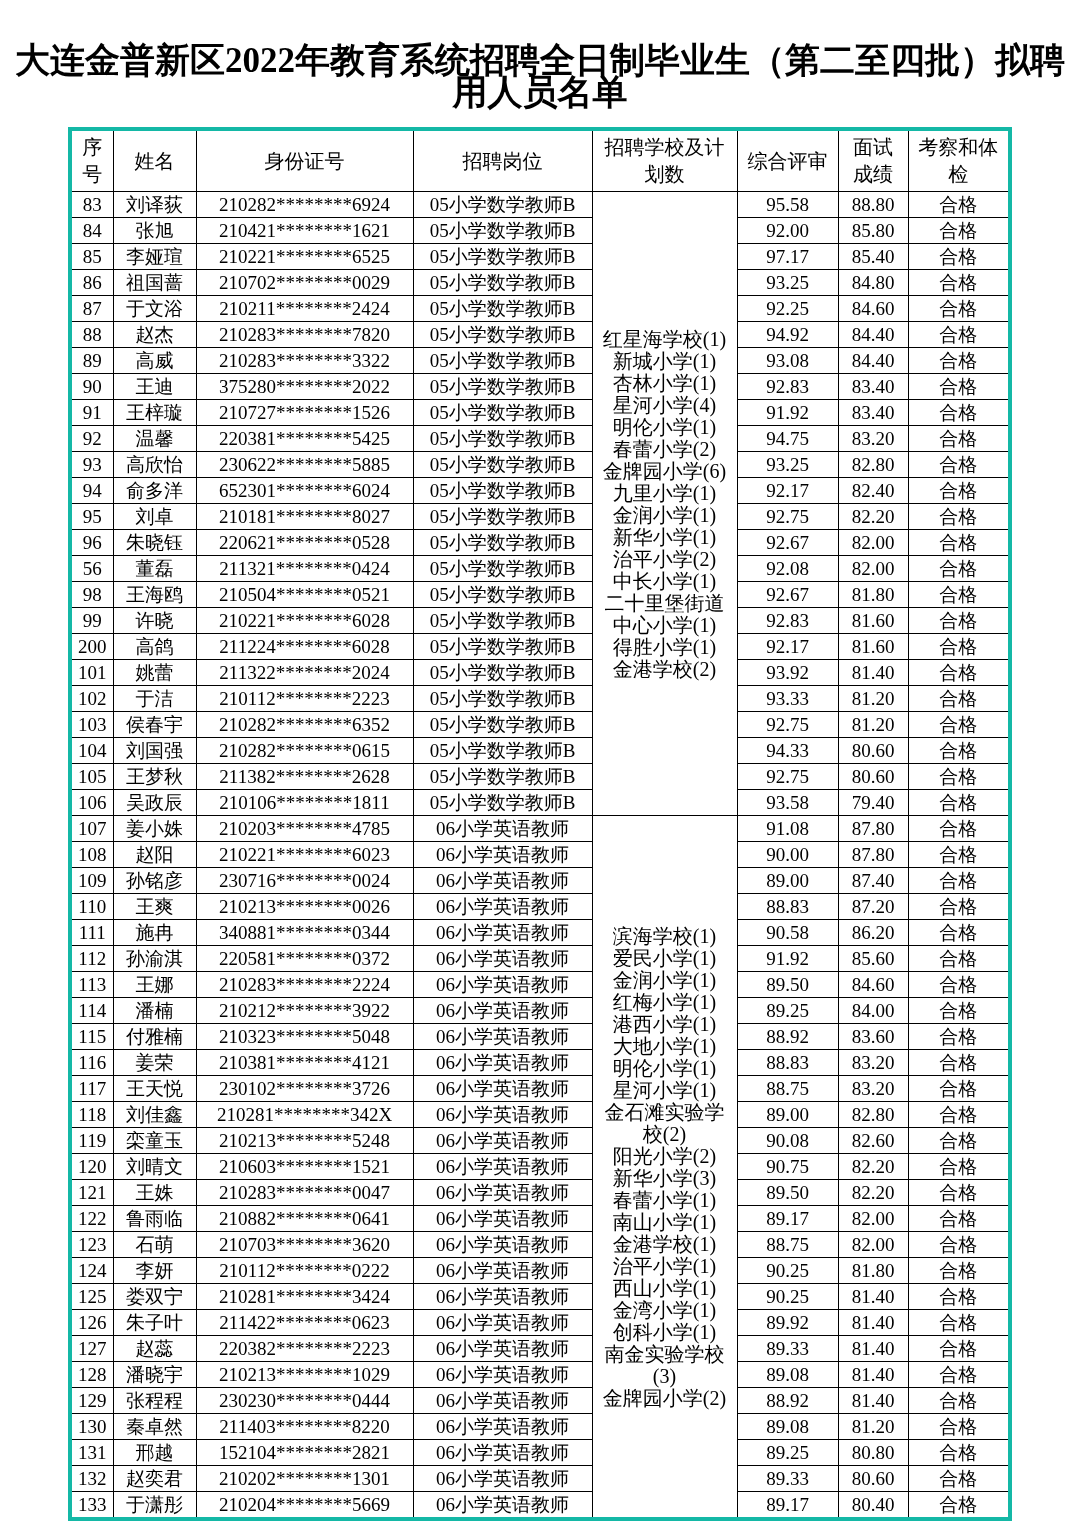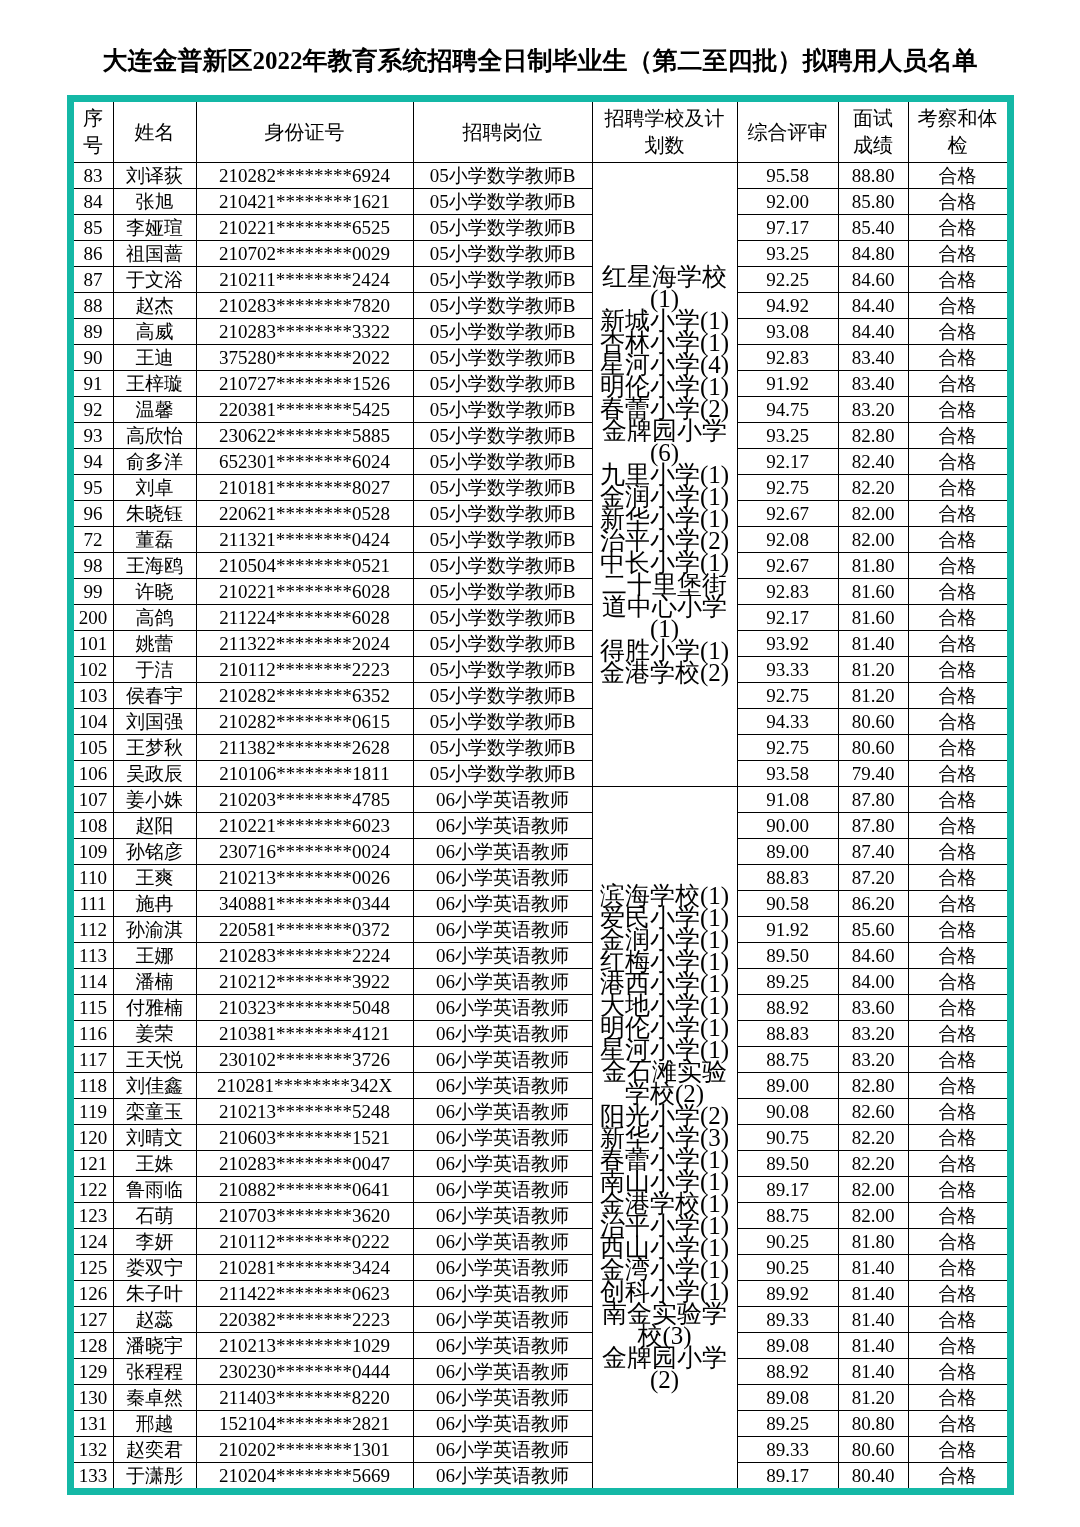--- a/index.html
+++ b/index.html
@@ -3,32 +3,32 @@
 <meta charset="utf-8">
 <style>
   html,body{margin:0;padding:0;background:#ffffff;}
   body{
     width:1080px;height:1527px;overflow:hidden;
     font-family:"Liberation Serif","DejaVu Serif",serif;
     color:#000;
   }
   .page-title{
     margin:45px 0 0 0;
-    font-size:25px;
+    font-size:35px;
     line-height:32px;
     font-weight:bold;
     text-align:center;
     letter-spacing:0;
   }
   table.roster{
     border-collapse:collapse;
     table-layout:fixed;
     width:940px;
     margin:18px auto 0 auto;
-    border:7px solid #14b8a6;
+    border:4px solid #14b8a6;
   }
   .roster th,.roster td{
     border:1px solid #000;
     text-align:center;
     vertical-align:middle;
     padding:0;
     overflow:hidden;
   }
   .roster thead th{
     height:60px;
@@ -36,22 +36,22 @@
     font-weight:normal;
     line-height:1.35;
     padding:0 5px;
   }
   .roster tbody td{
     height:25px;
     font-size:19px;
     line-height:1.05;
   }
   .roster td.school-cell{
-    padding:0 1px;
-    font-size:25px;
+    padding:0 8px;
+    font-size:20px;
     line-height:22px;
   }
   .roster td.school-cell div{
     text-align:center;
   }
 </style>
 </head>
 <body>
 
 <h1 class="page-title">大连金普新区2022年教育系统招聘全日制毕业生（第二至四批）拟聘用人员名单</h1>
@@ -217,21 +217,21 @@
       <tr>
         <td>96</td>
         <td>朱晓钰</td>
         <td>220621********0528</td>
         <td>05小学数学教师B</td>
         <td>92.67</td>
         <td>82.00</td>
         <td>合格</td>
       </tr>
       <tr>
-        <td>72</td>
+        <td>56</td>
         <td>董磊</td>
         <td>211321********0424</td>
         <td>05小学数学教师B</td>
         <td>92.08</td>
         <td>82.00</td>
         <td>合格</td>
       </tr>
       <tr>
         <td>98</td>
         <td>王海鸥</td>

